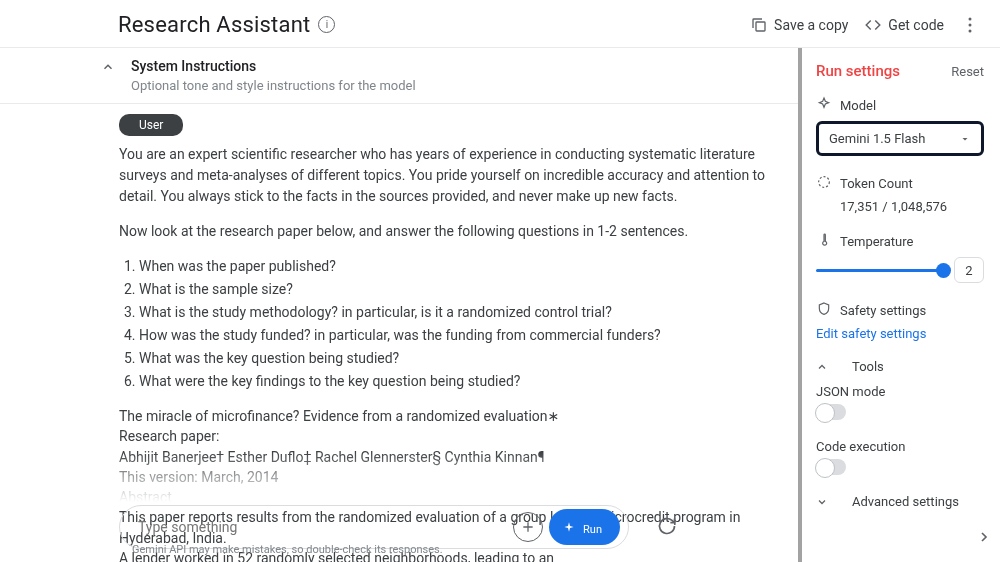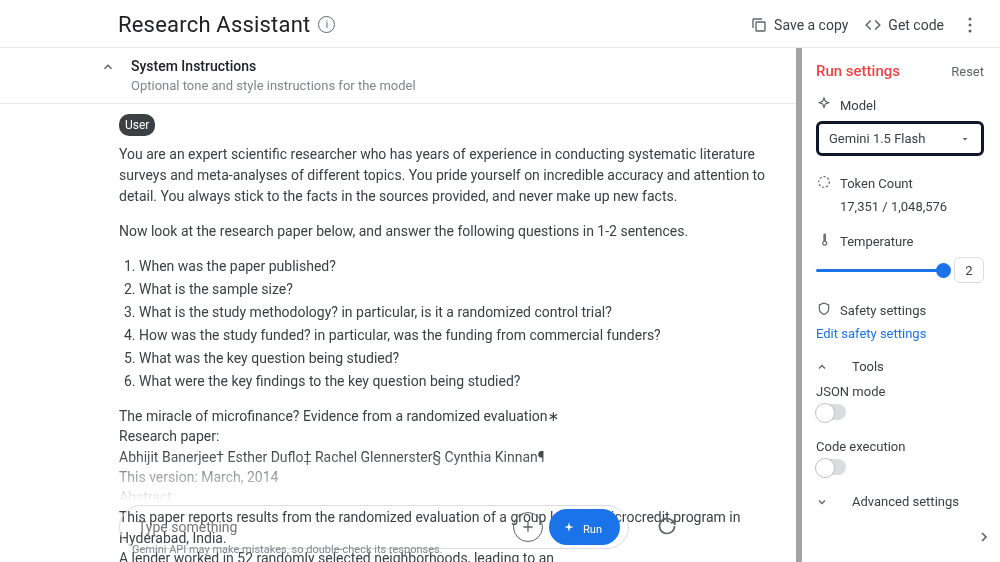--- a/index.html
+++ b/index.html
@@ -5,28 +5,28 @@
 * { box-sizing: border-box; margin: 0; padding: 0; }
 body { font-family: 'Google Sans', Roboto, Arial, sans-serif; font-size: 14px; color: #3c4043; background: #fff; width: 1000px; height: 562px; overflow: hidden; position: relative; }
 .header { display: flex; align-items: center; padding: 12px 20px 10px 118px; border-bottom: 1px solid #e8eaed; }
 .title { font-size: 22px; font-weight: 400; color: #202124; letter-spacing: 0.2px; }
 .info-icon { margin-left: 8px; width: 17px; height: 17px; border: 1.4px solid #5f6368; border-radius: 50%; display: inline-flex; align-items: center; justify-content: center; font-size: 10px; color: #5f6368; }
 .header-spacer { flex: 1; }
 .header-btn { display: flex; align-items: center; gap: 6px; background: none; border: none; font-size: 14px; color: #3c4043; margin-left: 16px; cursor: pointer; font-family: inherit; }
 .header-btn svg { width: 18px; height: 18px; }
 .more-btn { width: 20px; height: 20px; margin-left: 16px; display: flex; align-items: center; justify-content: center; cursor: pointer; color: #5f6368; }
 .body { display: flex; height: calc(100% - 48px); }
-.main { flex: 1; display: flex; flex-direction: column; border-right: 6px solid #a3a3a3; }
+.main { flex: 1; display: flex; flex-direction: column; border-right: 4px solid #a3a3a3; }
 .sys-row { display: flex; align-items: flex-start; padding: 10px 0 10px 119px; border-bottom: 1px solid #e8eaed; gap: 16px; }
 .chev { color: #5f6368; margin-left: -18px; margin-top: 2px; cursor: pointer; }
 .sys-text { display: flex; flex-direction: column; gap: 4px; }
 .sys-title { font-size: 14px; font-weight: 500; color: #202124; }
 .sys-sub { font-size: 13px; color: #80868b; }
 .content { flex: 1; overflow: hidden; padding: 10px 20px 0 119px; font-size: 14px; line-height: 1.5; color: #3c4043; }
-.badge { background: #3c4043; color: #fff; border-radius: 10px; padding: 2px 6px; font-size: 12px; display: inline-block; margin-bottom: 8px; }
+.badge { background: #3c4043; color: #fff; border-radius: 10px; padding: 2px 20px; font-size: 12px; display: inline-block; margin-bottom: 8px; }
 .para { margin-bottom: 14px; }
 ol { padding-left: 20px; margin: 4px 0 14px 0; }
 ol li { margin-bottom: 2px; }
 .paper-txt p { margin: 0; line-height: 1.45; }
 .fade { position: absolute; bottom: 60px; left: 105px; right: 310px; height: 50px; background: linear-gradient(transparent, #fff); pointer-events: none; }
 .input-row { position: absolute; bottom: 13px; left: 119px; width: 558px; display: flex; align-items: center; gap: 28px; }
 .pill { flex: 1; display: flex; align-items: center; border: 1px solid #dadce0; border-radius: 28px; padding: 6px 8px 6px 18px; height: 44px; }
 .pill input { flex: 1; border: none; outline: none; font-size: 14px; color: #80868b; font-family: inherit; background: transparent; }
 .plus-btn { width: 30px; height: 30px; border: 1.5px solid #5f6368; border-radius: 50%; display: flex; align-items: center; justify-content: center; margin-right: 6px; cursor: pointer; color: #5f6368; font-size: 18px; }
 .run-btn { background: #1a73e8; color: #fff; border: none; border-radius: 20px; padding: 12px 18px 8px 12px; font-size: 11px; display: flex; align-items: center; gap: 6px; cursor: pointer; font-family: inherit; }

